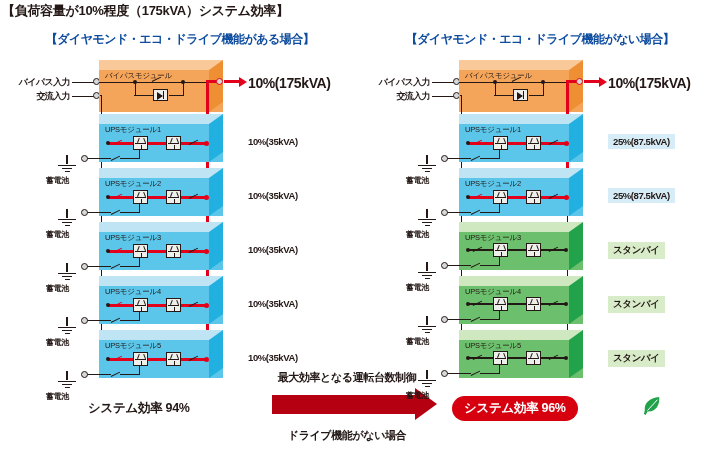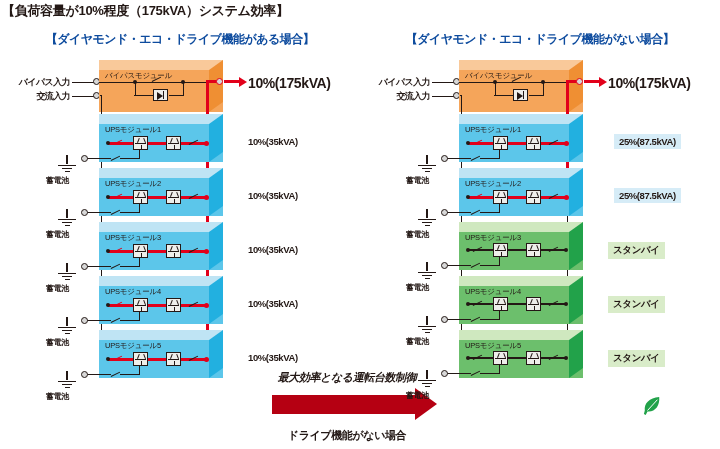--- a/index.html
+++ b/index.html
@@ -108,21 +108,21 @@
   .oarrow{position:absolute;height:3px;background:#e2001a;}
   .oarrow::after{content:"";position:absolute;right:-7px;top:-3.4px;
     width:0;height:0;border-top:5px solid transparent;
     border-bottom:5px solid transparent;border-left:8px solid #e2001a;}
   .out-lbl{position:absolute;font-size:14px;font-weight:bold;white-space:nowrap;
            letter-spacing:-0.4px;}
 
   
   .cap{position:absolute;font-size:9.5px;font-weight:bold;white-space:nowrap;
        letter-spacing:-0.4px;}
-  .cap.chip{background:#d6ecf7;padding:2px 5px;font-size:9.5px;margin-left:6px;}
+  .cap.chip{background:#d6ecf7;padding:2px 5px;font-size:9.5px;}
   .cap.chip-g{background:#d9ecc9;padding:2px 5px;font-size:9.5px;}
 
   
   #eff-left{position:absolute;font-size:12.5px;font-weight:bold;
             white-space:nowrap;letter-spacing:-0.3px;}
   #eff-right{position:absolute;background:#d7000f;color:#ffffff;
              border-radius:13px;font-size:12.5px;font-weight:bold;
              padding:4px 12px;white-space:nowrap;letter-spacing:-0.3px;}
 
   
@@ -138,21 +138,21 @@
   #leaf{position:absolute;width:18px;height:20px;}
 </style>
 </head>
 <body>
 
 <div class="abs" id="title">【負荷容量が10%程度（175kVA）システム効率】</div>
 
 <div class="abs panel-head" id="head-left">【ダイヤモンド・エコ・ドライブ機能がある場合】</div>
 <div class="abs panel-head" id="head-right">【ダイヤモンド・エコ・ドライブ機能がない場合】</div>
 
-<div class="arr-txt" style="left:252px;top:370px;width:190px;font-style:italic;">最大効率となる運転台数制御</div>
+<div class="arr-txt" style="left:252px;top:370px;width:190px;">最大効率となる運転台数制御</div>
 <div class="bigarrow" style="left:272px;top:388px;width:165px;height:33px;">
   <div class="shaft" style="width:143px;"></div>
   <div class="headp" style="left:143px;"></div>
 </div>
 <div class="arr-txt" style="left:252px;top:428px;width:190px;">ドライブ機能がない場合</div>
 
 <div id="note" style="left:616px;top:453px;">※数値は一例です。</div>
 
 <div class="abs" id="panel-left" style="left:0;top:0;width:360px;height:449px;">
 
@@ -402,20 +402,21 @@
   <div class="term" style="left:81px;top:371px;"></div>
   <div class="bat" style="left:58px;top:377px;">
     <div class="stem"></div>
       <div class="l1"></div>
       <div class="l2"></div>
       <div class="l3"></div>
     </div>
   <div class="bat-lbl" style="left:46px;top:391px;">蓄電池</div>
   <div class="cap" style="left:248px;top:352px;">10%(35kVA)</div>
 
+  <div id="eff-left" style="left:88px;top:400px;">システム効率 94%</div>
 </div>
 
 <div class="abs" id="panel-right" style="left:360px;top:0;width:360px;height:449px;">
 
   <div class="in-lbl" style="left:0px;top:76px;width:70px;">バイパス入力</div>
   <div class="in-lbl" style="left:0px;top:90px;width:70px;">交流入力</div>
   <div class="w wh" style="left:72px;top:81.5px;width:22px;"></div>
   <div class="w wh" style="left:72px;top:95.5px;width:22px;"></div>
   <div class="term" style="left:93px;top:78px;"></div>
   <div class="term" style="left:93px;top:92px;"></div>
@@ -658,18 +659,19 @@
   <div class="term" style="left:81px;top:370px;"></div>
   <div class="bat" style="left:58px;top:376px;">
     <div class="stem"></div>
       <div class="l1"></div>
       <div class="l2"></div>
       <div class="l3"></div>
     </div>
   <div class="bat-lbl" style="left:46px;top:390px;">蓄電池</div>
   <div class="cap chip-g" style="left:248px;top:350px;">スタンバイ</div>
 
+  <div id="eff-right" style="left:92px;top:396px;">システム効率 96%</div>
 
   <svg id="leaf" style="left:283px;top:396px;" viewBox="0 0 20 22">
     <path d="M18 1 C7 2 1 8 2 16 L1 20 L3 21 L5 17 C13 18 19 11 18 1 Z" fill="#22a24a"></path>
     <path d="M16 4 L5 16" stroke="#ffffff" stroke-width="1.1" fill="none"></path>
   </svg>
 </div>
 
 </body></html>

